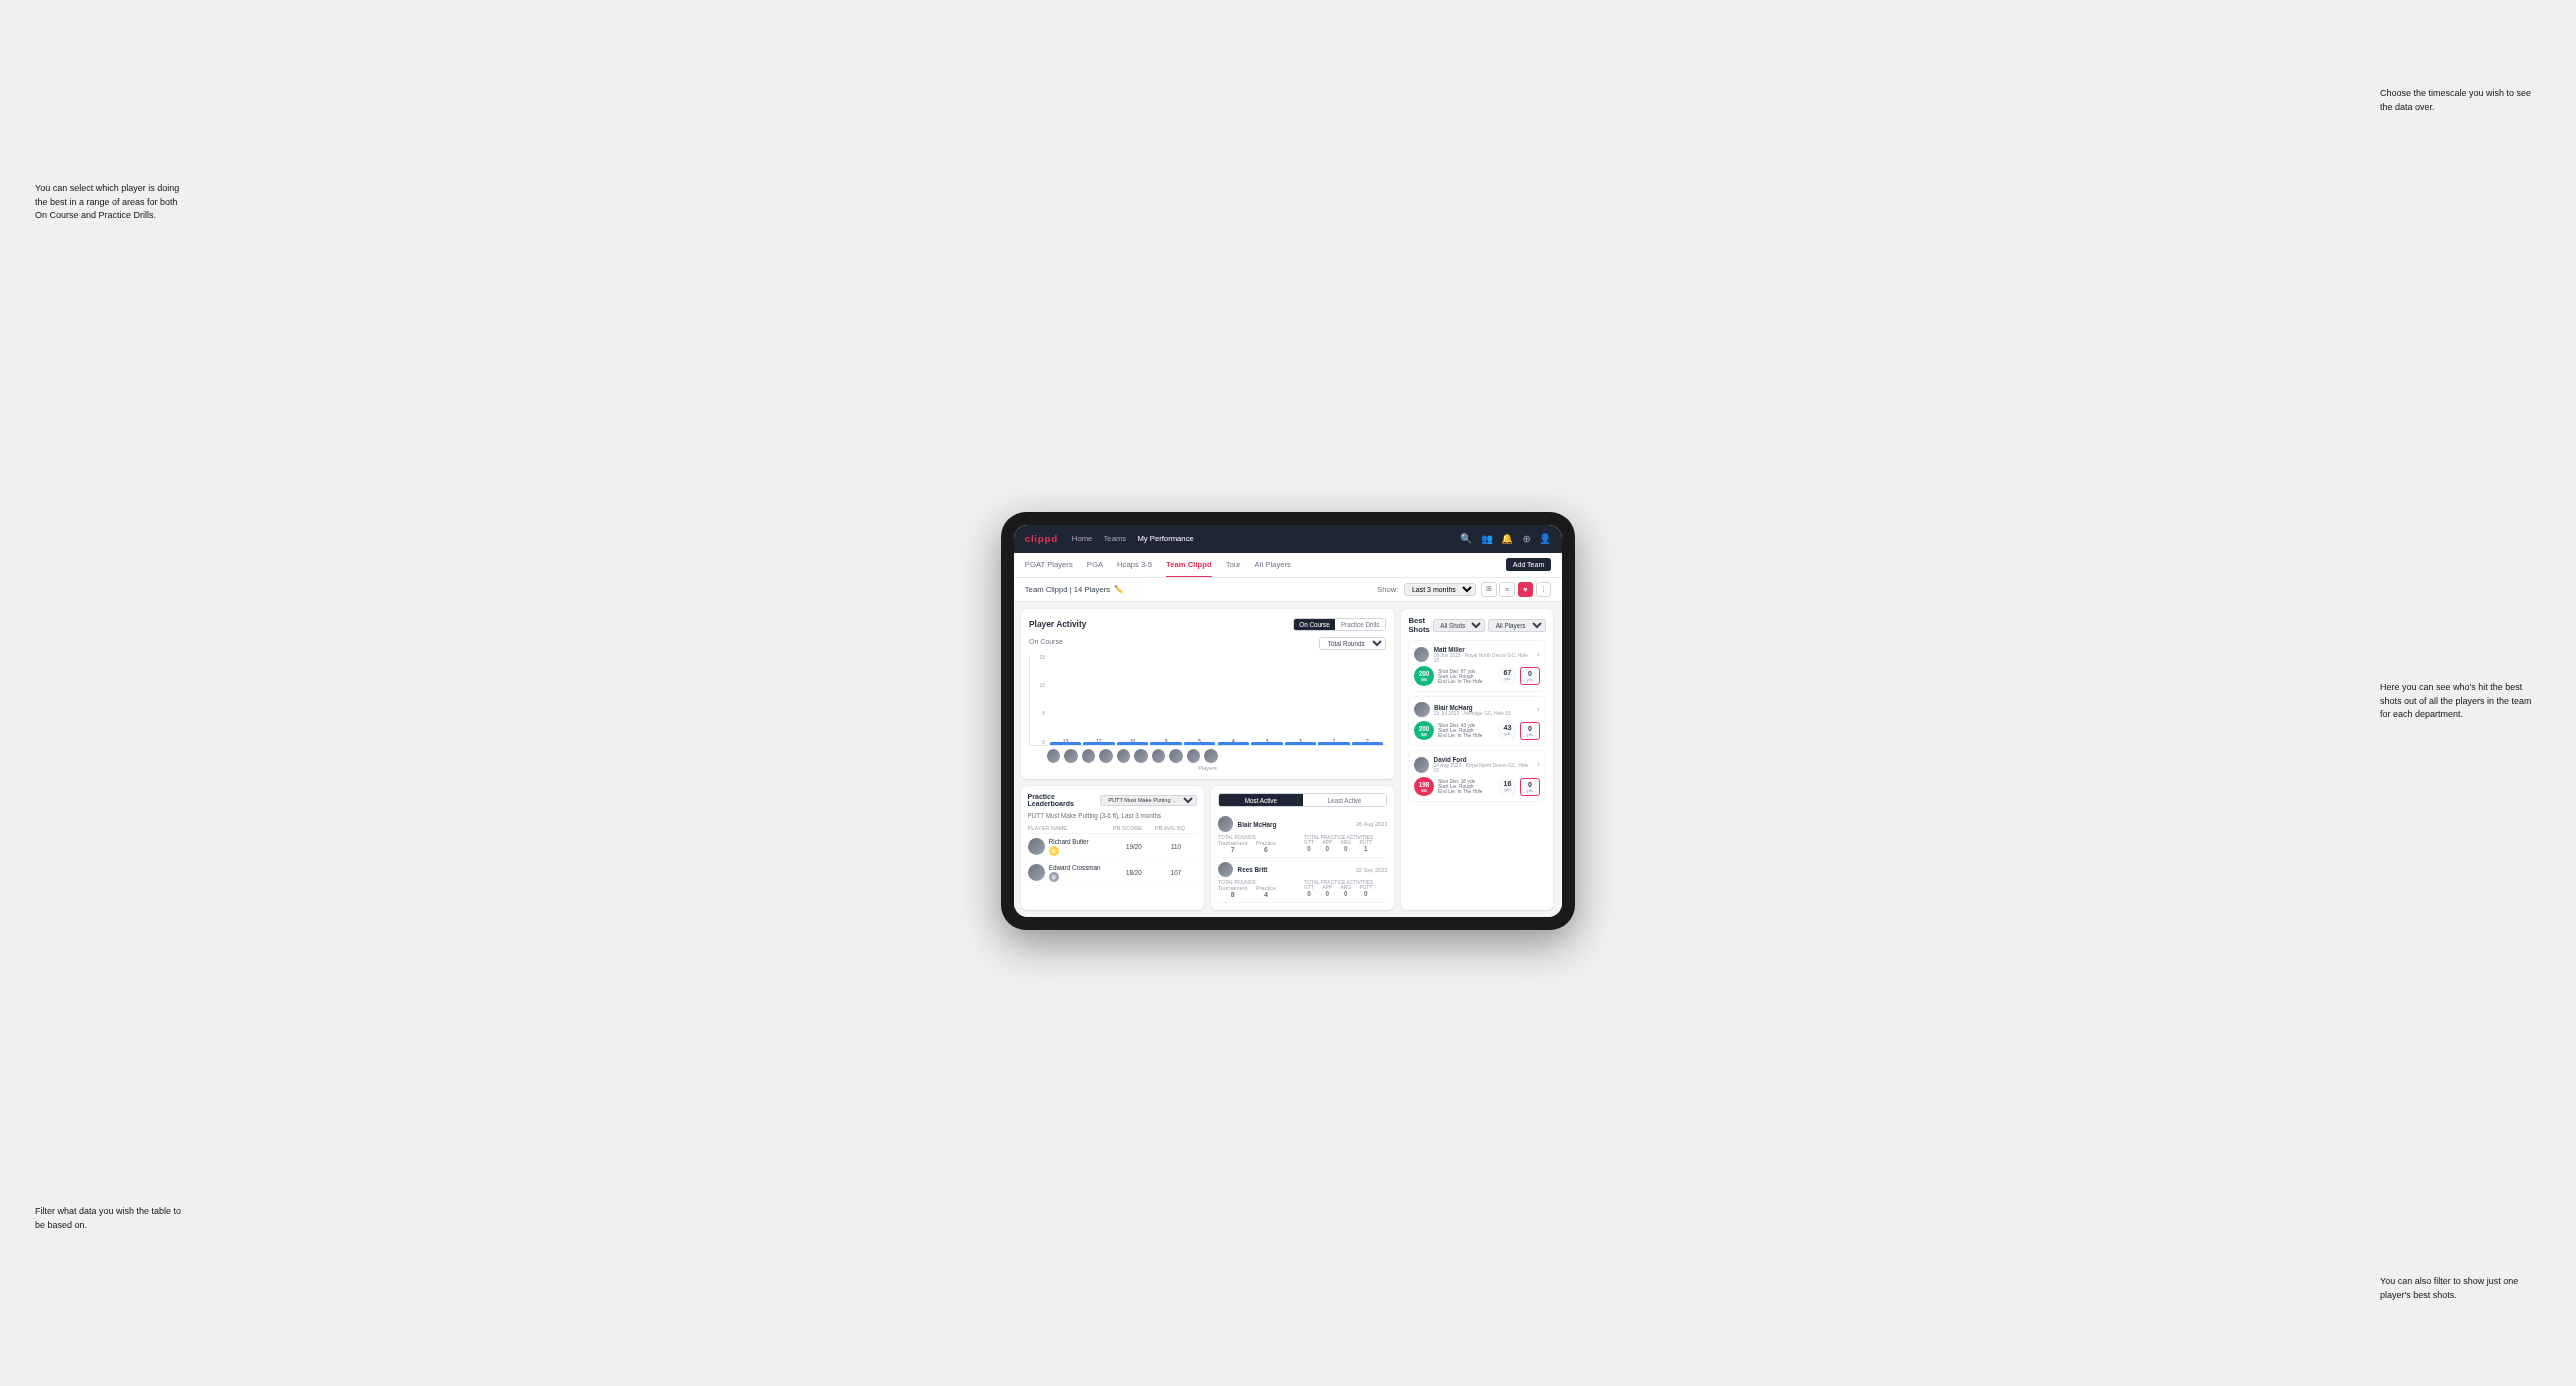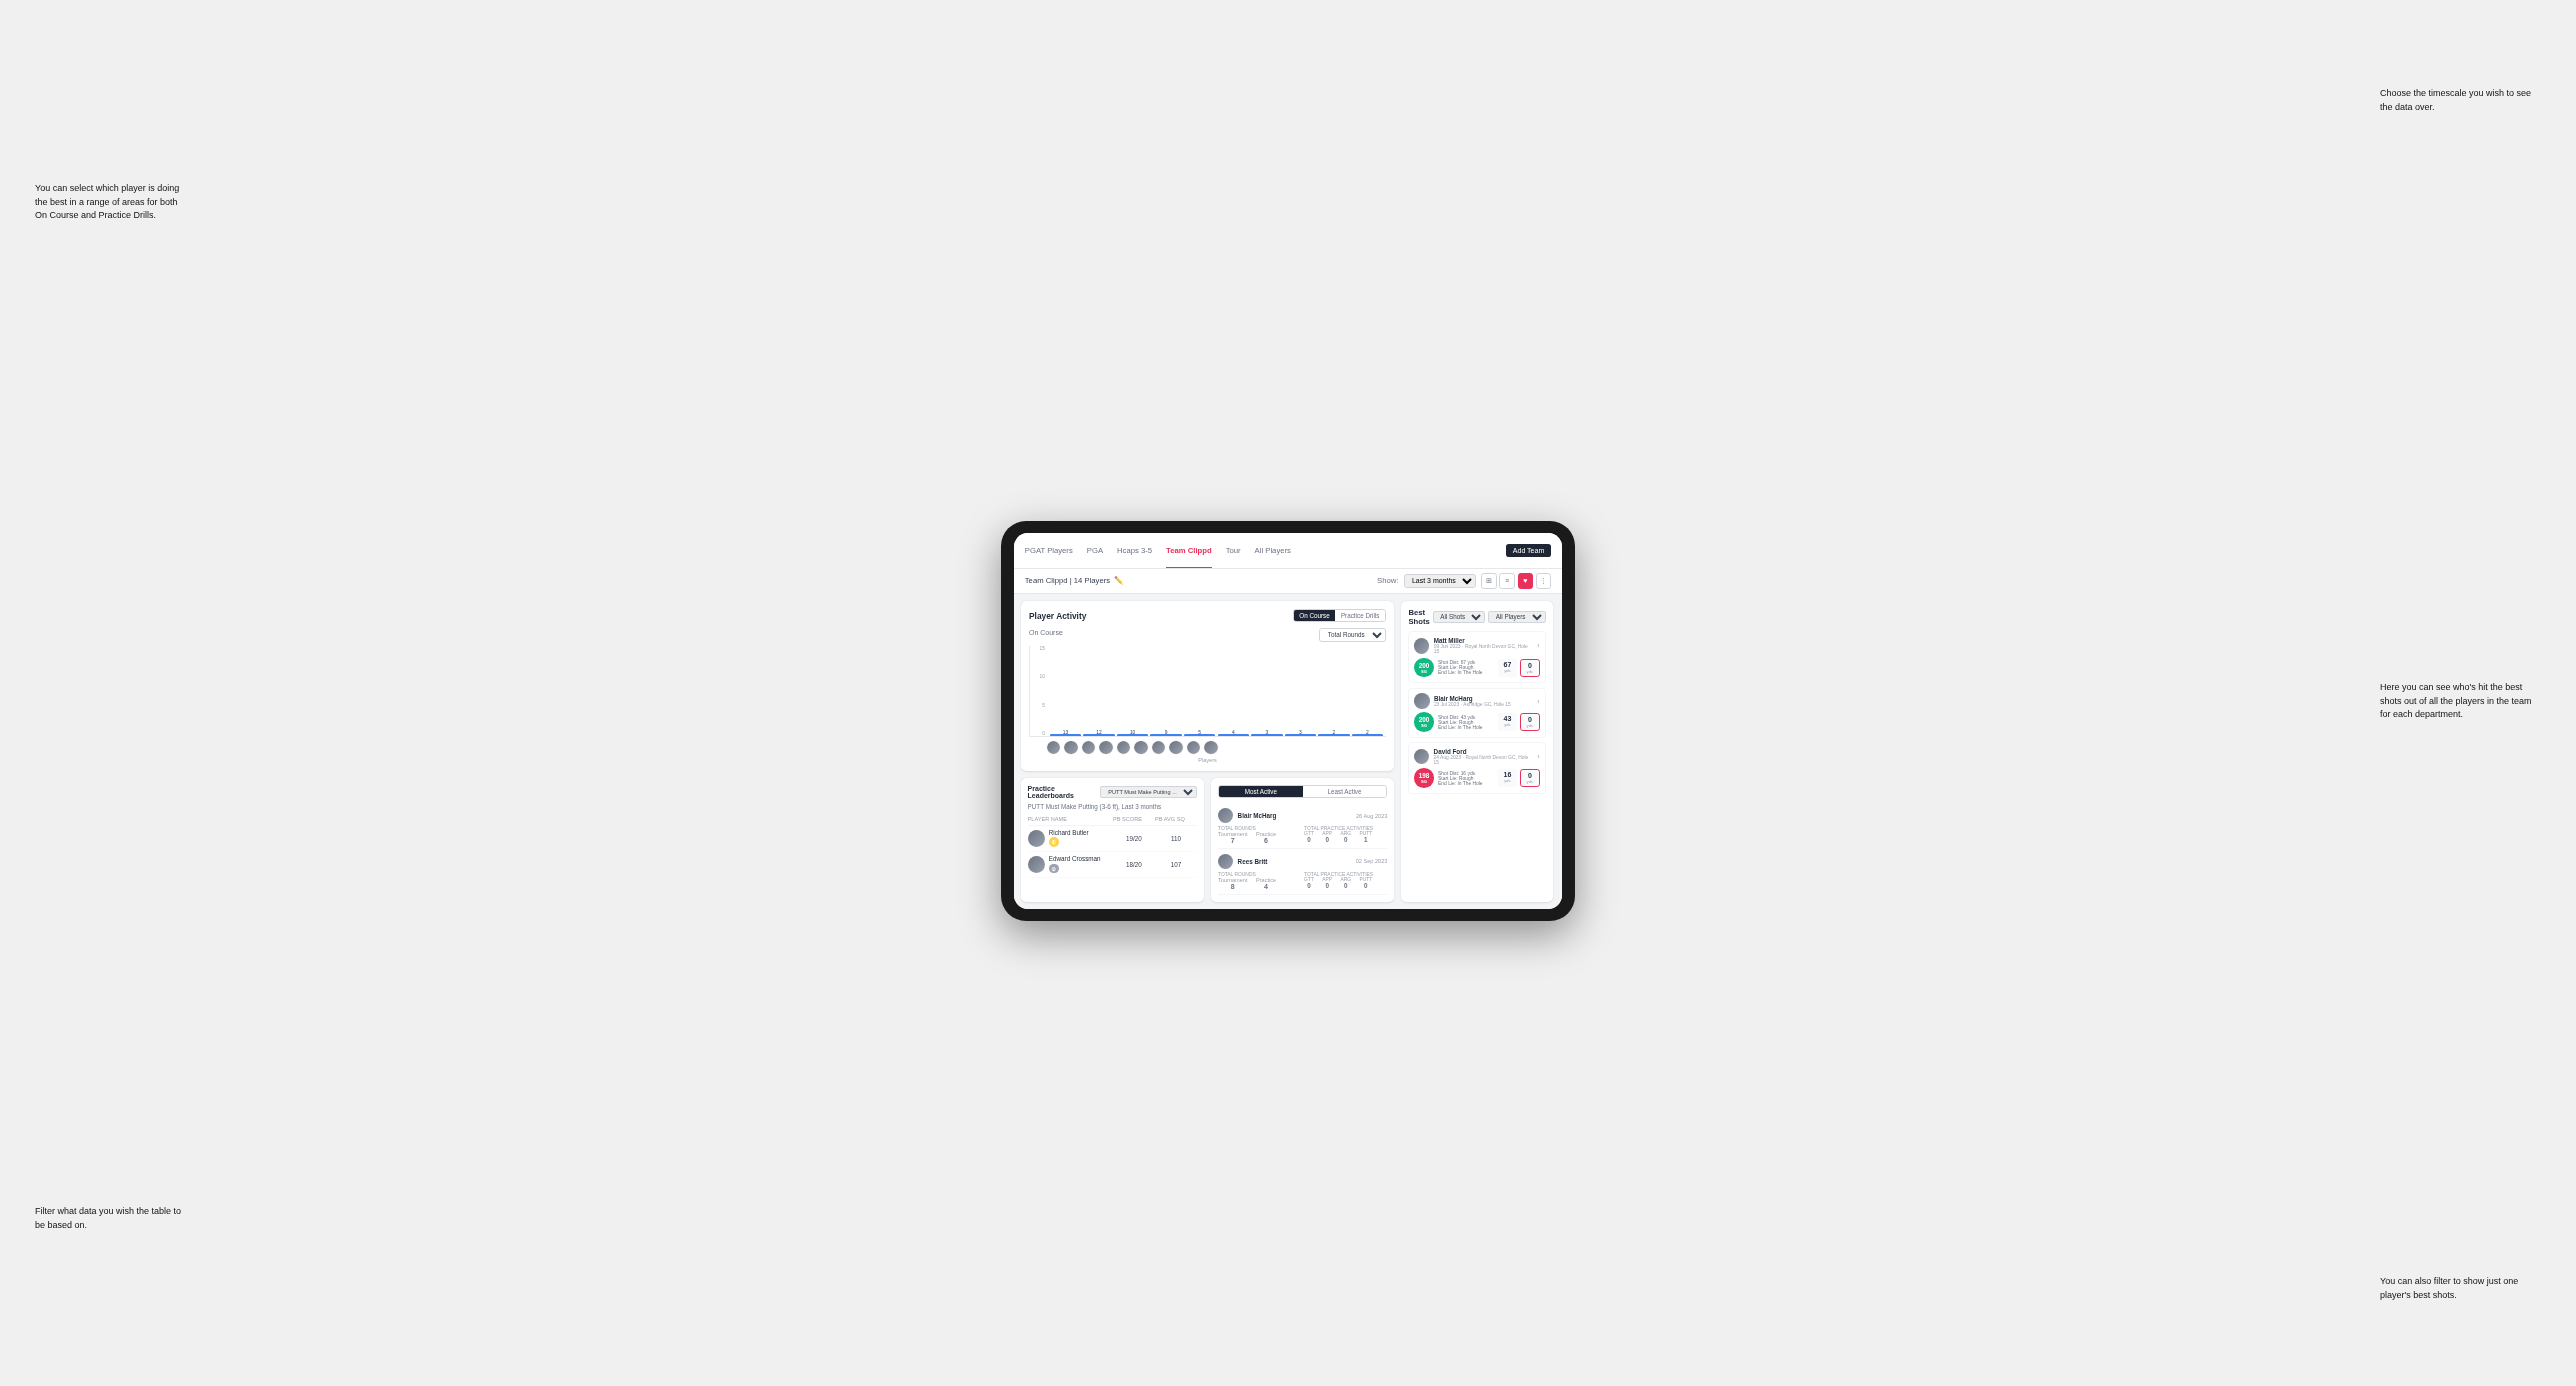--- a/index.html
+++ b/index.html
@@ -65,21 +65,21 @@
       font-size: 9.8px;
     }
 
     
     .tabs-bar {
       background: #fff;
       display: flex;
       align-items: center;
       padding: 0 11.2px;
       border-bottom: 0.7px solid #e5e7eb;
-      height: 36px;
+      height: 25px;
       gap: 14px;
     }
     .tab {
       font-size: 7.7px;
       color: #6b7280;
       cursor: pointer;
       height: 100%;
       display: flex;
       align-items: center;
       border-bottom: 1.4px solid transparent;
@@ -668,20 +668,35 @@
     <span>Here you can see who's hit the best shots out of all the players in the team for each department.</span>
   </div>
 
   <div style="position:absolute; bottom:112px; right:7px; max-width:161px; font-size:9px; line-height:1.5; color:#111;">
     <span>You can also filter to show just one player's best shots.</span>
   </div>
 
   <div class="tablet-outer">
     <div class="tablet-screen">
 
+      <div class="nav-bar">
+        <span class="nav-logo">clippd</span>
+        <div class="nav-links">
+          <span class="nav-link">Home</span>
+          <span class="nav-link">Teams</span>
+          <span class="nav-link active">My Performance</span>
+        </div>
+        <div class="nav-icons">
+          <span>🔍</span>
+          <span>👥</span>
+          <span>🔔</span>
+          <span>⊕</span>
+          <span>👤</span>
+        </div>
+      </div>
 
       <div class="tabs-bar">
         <span class="tab">PGAT Players</span>
         <span class="tab">PGA</span>
         <span class="tab">Hcaps 3-5</span>
         <span class="tab active">Team Clippd</span>
         <span class="tab">Tour</span>
         <span class="tab">All Players</span>
         <span class="tab-add-btn">Add Team</span>
       </div>

